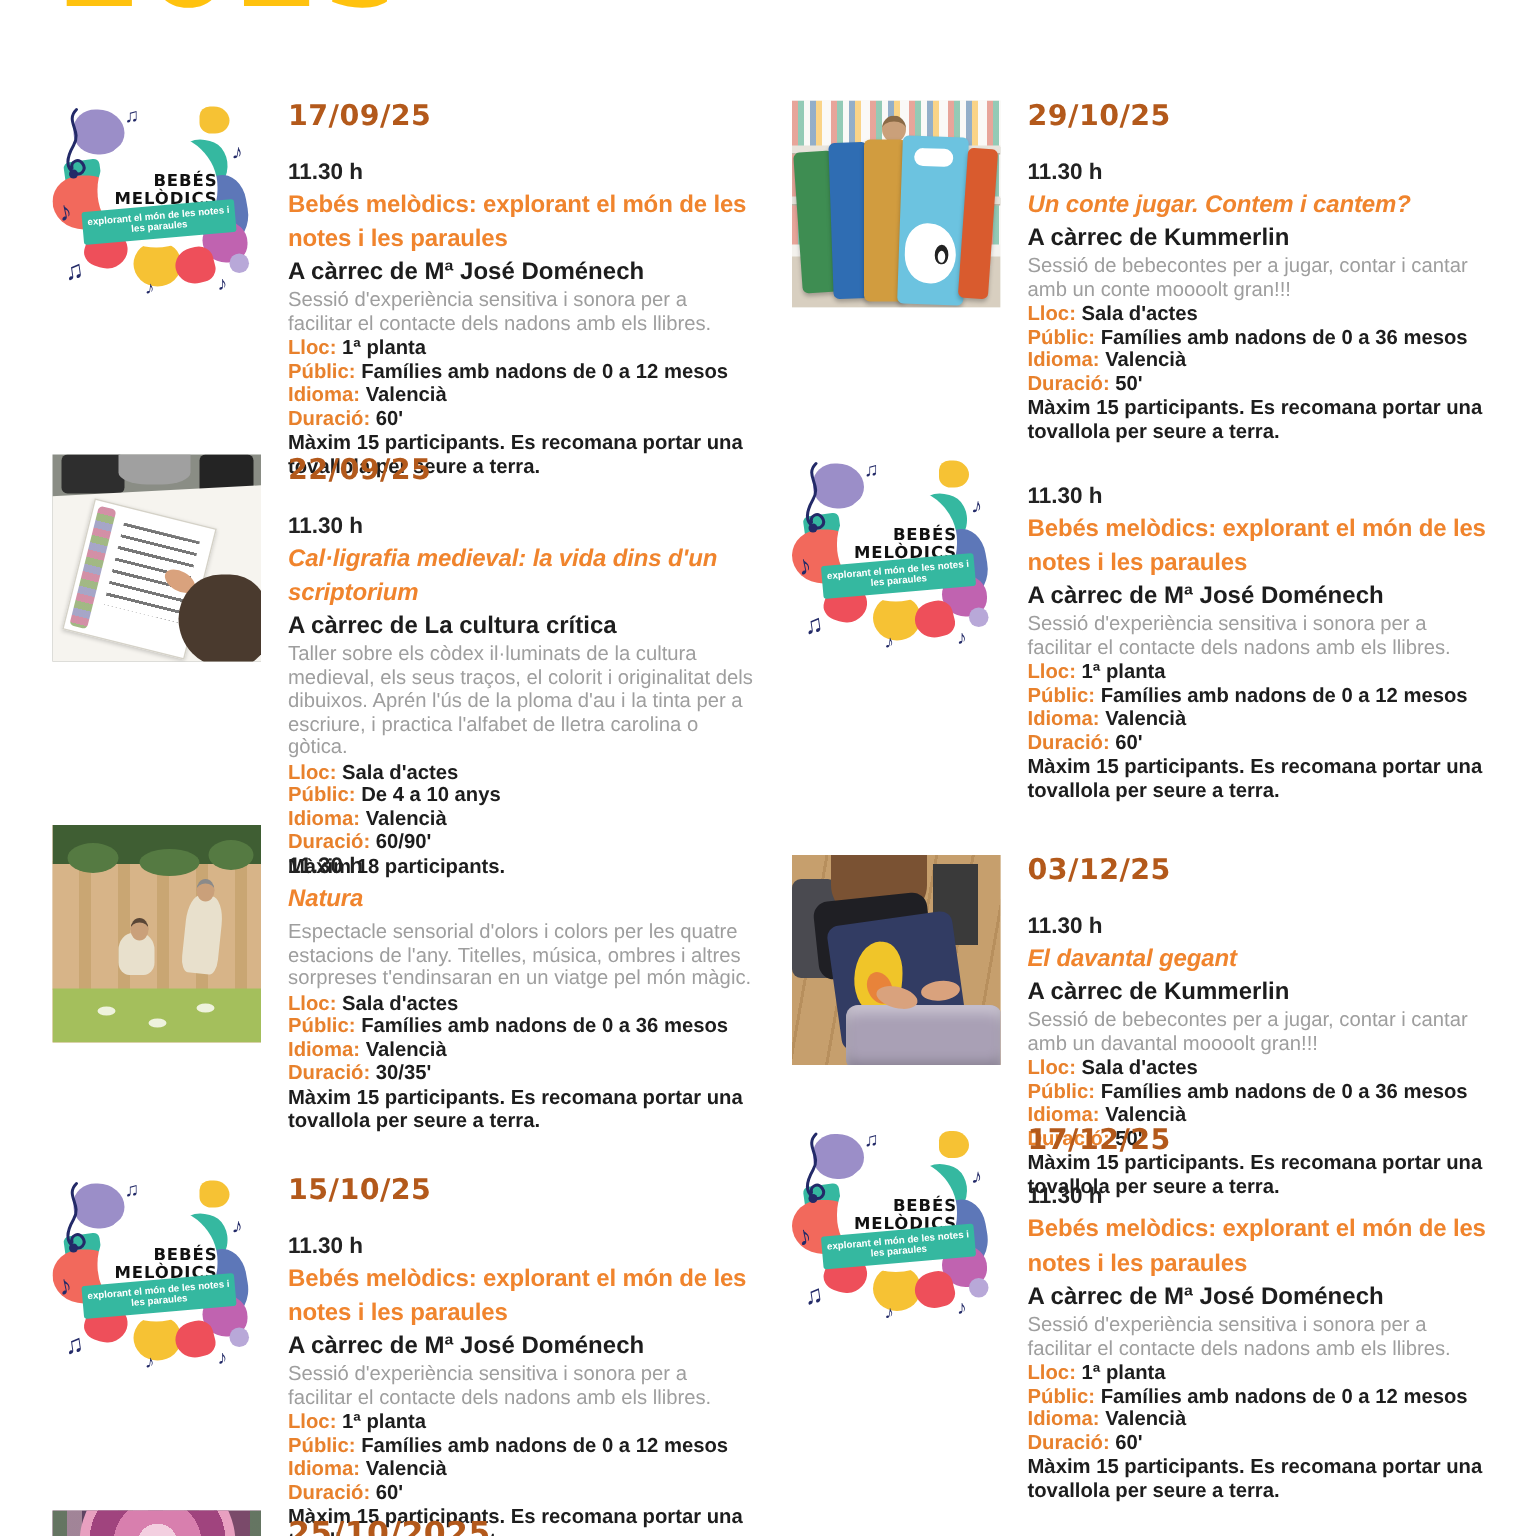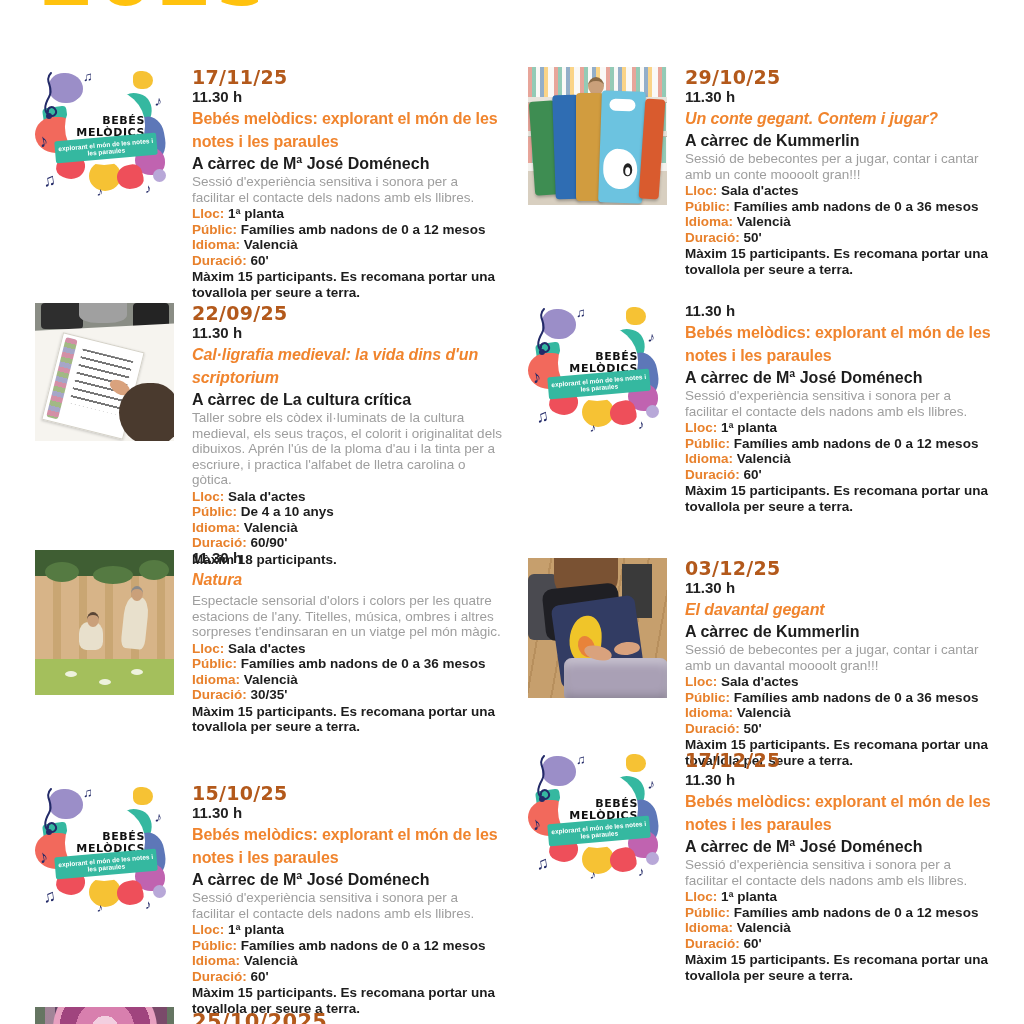--- a/index.html
+++ b/index.html
@@ -21,21 +21,21 @@
   
   .event{position:absolute;display:flex;gap:18px;width:468px;}
   .event-image{flex:0 0 139px;position:relative;overflow:hidden;background:#eee;}
   .event-body{flex:1;min-width:0;}
 
   .date{
     font-family:"DejaVu Sans",sans-serif;
     font-size:19px;line-height:20px;font-weight:800;color:#B3591B;
     margin:0 0 2px 0;letter-spacing:.3px;
   }
-  .time{font-size:15px;line-height:16px;font-weight:700;color:#222;margin-bottom:2px;}
+  .time{font-size:15px;line-height:16px;font-weight:700;color:#222;margin-bottom:2px;margin-top:20px;}
   .title{
     font-size:16px;line-height:23px;font-weight:800;color:#F0842D;
     margin:0 0 2px 0;letter-spacing:-.1px;
   }
   .title.italic{font-style:italic;}
   .organizer{font-size:16px;line-height:18px;font-weight:700;color:#1d1d1d;margin-bottom:1px;}
   .desc{font-size:13.5px;line-height:15.5px;color:#9e9e9e;margin:0 0 1px 0;}
   .detail{font-size:13.5px;line-height:15.5px;font-weight:700;}
   .detail .lbl{color:#E8812C;}
   .detail .val{color:#1d1d1d;}
@@ -184,21 +184,21 @@
   <span class="lg-note n6">♪</span>
   <div class="blob lg-center">
     <span class="lg-name">BEBÉS</span>
     <span class="lg-name">MELÒDICS</span>
   </div>
   <div class="blob lg-band">
     <span class="lg-tag">explorant el món de les notes i les paraules</span>
   </div>
 </div>
     <div class="event-body">
-      <h3 class="date">17/11/25</h3>
+      <h3 class="date">17/09/25</h3>
       <div class="time">11.30 h</div>
       <h2 class="title">Bebés melòdics: explorant el món de les notes i les paraules</h2>
       <div class="organizer">A càrrec de Mª José Doménech</div>
       <p class="desc">Sessió d'experiència sensitiva i sonora per a facilitar el contacte dels nadons amb els llibres.</p>
       <div class="detail"><span class="lbl">Lloc:</span> <span class="val">1ª planta</span></div>
       <div class="detail"><span class="lbl">Públic:</span> <span class="val">Famílies amb nadons de 0 a 12 mesos</span></div>
       <div class="detail"><span class="lbl">Idioma:</span> <span class="val">Valencià</span></div>
       <div class="detail"><span class="lbl">Duració:</span> <span class="val">60'</span></div>
       <p class="note">Màxim 15 participants. Es recomana portar una tovallola per seure a terra.</p>
     </div>
@@ -217,21 +217,21 @@
       <div class="bk-page bk-p4">
         <div class="bk-cloud1"></div>
         <div class="bk-cloud2"></div>
         <div class="bk-peng"></div>
       </div>
       <div class="bk-page bk-p5"></div>
     </div>
     <div class="event-body">
       <h3 class="date">29/10/25</h3>
       <div class="time">11.30 h</div>
-      <h2 class="title italic">Un conte gegant. Contem i jugar?</h2>
+      <h2 class="title italic">Un conte jugar. Contem i cantem?</h2>
       <div class="organizer">A càrrec de Kummerlin</div>
       <p class="desc">Sessió de bebecontes per a jugar, contar i cantar amb un conte moooolt gran!!!</p>
       <div class="detail"><span class="lbl">Lloc:</span> <span class="val">Sala d'actes</span></div>
       <div class="detail"><span class="lbl">Públic:</span> <span class="val">Famílies amb nadons de 0 a 36 mesos</span></div>
       <div class="detail"><span class="lbl">Idioma:</span> <span class="val">Valencià</span></div>
       <div class="detail"><span class="lbl">Duració:</span> <span class="val">50'</span></div>
       <p class="note">Màxim 15 participants. Es recomana portar una tovallola per seure a terra.</p>
     </div>
   </article>
 
@@ -327,21 +327,21 @@
       <h2 class="title italic">Natura</h2>
       <p class="desc">Espectacle sensorial d'olors i colors per les quatre estacions de l'any. Titelles, música, ombres i altres sorpreses t'endinsaran en un viatge pel món màgic.</p>
       <div class="detail"><span class="lbl">Lloc:</span> <span class="val">Sala d'actes</span></div>
       <div class="detail"><span class="lbl">Públic:</span> <span class="val">Famílies amb nadons de 0 a 36 mesos</span></div>
       <div class="detail"><span class="lbl">Idioma:</span> <span class="val">Valencià</span></div>
       <div class="detail"><span class="lbl">Duració:</span> <span class="val">30/35'</span></div>
       <p class="note">Màxim 15 participants. Es recomana portar una tovallola per seure a terra.</p>
     </div>
   </article>
 
-  <article class="event" style="left:528px;top:558px">
+  <article class="event" style="left:528px;top:570px">
     <div class="event-image img-apron">
       <div class="ap-wood"></div>
       <div class="ap-dark"></div>
       <div class="ap-sofa"></div>
       <div class="ap-hair"></div>
       <div class="ap-shirt"></div>
       <div class="ap-apron">
         <div class="ap-bird"></div>
         <div class="ap-wing"></div>
       </div>

